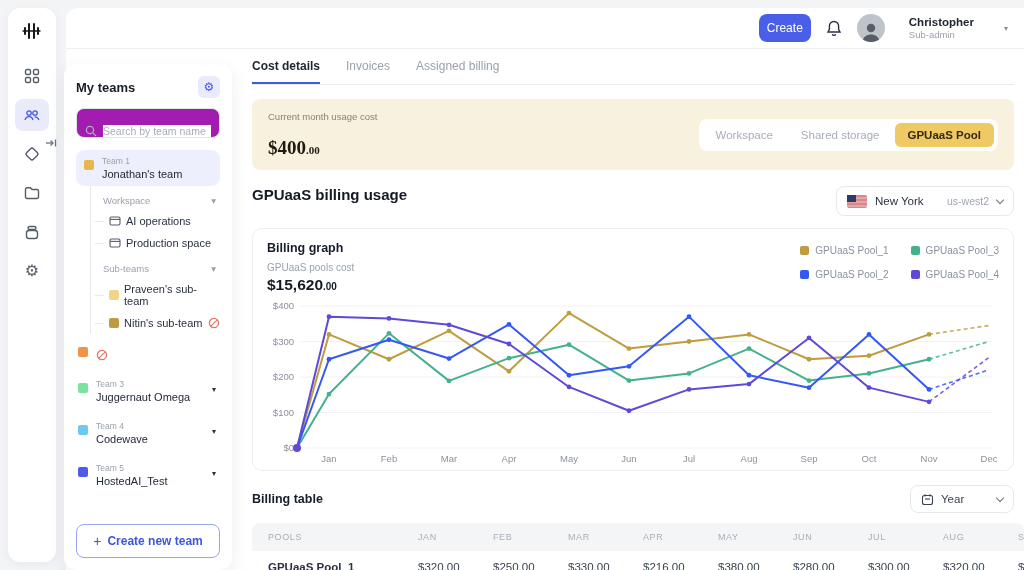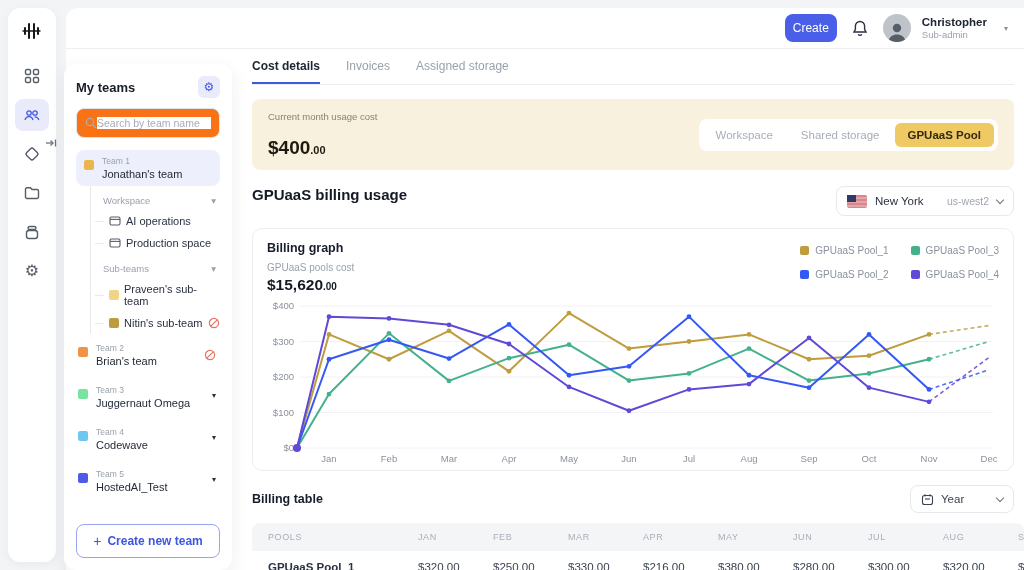--- a/index.html
+++ b/index.html
@@ -23,21 +23,21 @@
   .collapse-toggle { position:absolute; left:45px; top:137px; z-index:5; }
   
   .panel {
     position:absolute; left:64px; top:64px; width:168px; height:506px;
     background:#fff; border-radius:12px; box-shadow:0 6px 18px rgba(25,35,65,.08);
     padding:12px; z-index:4; display:flex; flex-direction:column;
   }
   .panel-head { display:flex; align-items:center; justify-content:space-between; }
   .panel-title { font-size:13px; font-weight:700; color:#171D2A; }
   .panel-gear-btn { width:22px; height:22px; border-radius:6px; background:#E9EBFB; color:#4358E6; font-size:12px; display:flex; align-items:center; justify-content:center; cursor:pointer;}
-  .search-box { margin-top:10px; height:30px; border:1px solid #E3E5E9; border-radius:8px; display:flex; align-items:center; padding:0 8px; background:#f97316;}
+  .search-box { margin-top:10px; height:30px; border:1px solid #E3E5E9; border-radius:8px; display:flex; align-items:flex-end; padding:0 8px; gap:6px; background:#a21caf;}
   .search-box input { border:0; outline:0; width:100%; font-size:10.5px; color:#3A414E; font-family:inherit;}
   .search-box input::placeholder { color:#A7ADB8; }
   .team-selected { margin-top:12px; background:#EDEFFC; border-radius:8px; padding:6px 8px; display:flex; gap:8px; align-items:flex-start; cursor:pointer;}
   .swatch { width:10px; height:10px; border-radius:2px; flex:none; margin-top:4px;}
   .t-label { font-size:8.5px; color:#9AA1AC; }
   .t-name { font-size:11px; color:#232A38; margin-top:2px; }
   .tree { margin-left:14px; border-left:1px solid #E7E9ED; }
   .tree-section { display:flex; align-items:center; justify-content:space-between; padding:9px 4px 4px 12px; }
   .tree-section span { font-size:9.5px; color:#9AA1AC; }
   .tree-item { display:flex; align-items:center; gap:5px; padding:5px 0 5px 4px; font-size:11px; color:#2A3140; cursor:pointer;}
@@ -49,34 +49,34 @@
   .row-icon { margin-top:6px; }
   .create-team-btn { margin-top:auto; height:34px; border:1px solid #97A4EF; border-radius:8px; background:#fff; color:#3D56E0; font-size:12px; font-weight:600; display:flex; align-items:center; justify-content:center; gap:6px; cursor:pointer; font-family:inherit;}
   .plus { font-size:14px; font-weight:400; }
   
   .topbar {
     position:absolute; left:66px; top:8px; right:0; height:40px; background:#fff;
     border-radius:12px 0 0 0; display:flex; align-items:center; justify-content:flex-end;
     padding-right:16px; gap:14px;
   }
   .create-btn { background:#4A5FE8; color:#fff; border:0; border-radius:8px; height:28px; padding:0 8px; font-size:12px; font-family:inherit; cursor:pointer;}
-  .user-chip { display:flex; align-items:center; gap:11px; cursor:pointer;}
+  .user-chip { display:flex; align-items:center; gap:24px; cursor:pointer;}
   .avatar { width:28px; height:28px; border-radius:50%; background:#BFC4CA; overflow:hidden; display:flex; align-items:flex-end; justify-content:center;}
   .u-name { font-size:11.5px; color:#202634; font-weight:600;}
   .u-role { font-size:9.5px; color:#9AA1AC; margin-top:1px;}
   .main { position:absolute; left:66px; top:48px; right:0; bottom:0; background:#fff; border-top:1px solid #EEEFF2; }
   .content { margin-left:186px; margin-right:10px; }
   
   .tabs { display:flex; gap:26px; padding-top:10px; border-bottom:1px solid #ECEDF0; }
   .tab { font-size:12px; color:#9AA1AC; padding-bottom:9px; cursor:pointer; }
   .tab.active { color:#1E2430; font-weight:700; border-bottom:2px solid #3B5BDB; }
   
   .banner { margin-top:14px; background:#F8F1DD; border-radius:8px; height:71px; display:flex; align-items:center; justify-content:space-between; padding:0 16px;}
   .banner-label { font-size:9.5px; color:#8A8468; }
-  .banner-amount { font-size:19px; font-weight:700; color:#1E1A10; margin-top:15px;}
+  .banner-amount { font-size:19px; font-weight:700; color:#1E1A10; margin-top:15px;font-family:Liberation Serif, serif;}
   .cents { font-size:11px; font-weight:700; }
   .seg-control { background:#fff; border-radius:8px; padding:4px; display:flex; gap:2px;}
   .seg { font-size:11.5px; color:#A7ADB8; padding:6px 13px; border-radius:6px; cursor:pointer;}
   .seg.selected { background:#EFC964; color:#332A10; font-weight:700;}
   
   .section-row { margin-top:16px; display:flex; justify-content:space-between;}
   .section-title { font-size:15px; font-weight:700; color:#141924;}
   .region-select { width:178px; height:30px; border:1px solid #E6E8EB; border-radius:8px; background:#fff; display:flex; align-items:center; gap:8px; padding:0 10px; cursor:pointer;}
   .flag { width:20px; height:13px; border-radius:2px; position:relative; background:repeating-linear-gradient(180deg,#D8878C 0 2px,#E2A5A8 2px 4px); flex:none;}
   .flag::after { content:""; position:absolute; left:0; top:0; width:9px; height:7px; background:#2E3A64;}
@@ -190,21 +190,21 @@
     <span class="caret" style="color:#8A919E; margin-left:6px;">▾</span>
   </div>
 </div>
 
 <div class="main">
 <div class="content">
 
   <div class="tabs">
     <div class="tab active">Cost details</div>
     <div class="tab">Invoices</div>
-    <div class="tab">Assigned storage</div>
+    <div class="tab">Assigned billing</div>
   </div>
 
   <div class="banner">
     <div>
       <div class="banner-label">Current month usage cost</div>
       <div class="banner-amount"><span>$400</span><span class="cents">.00</span></div>
     </div>
     <div class="seg-control">
       <div class="seg">Workspace</div>
       <div class="seg">Shared storage</div>
@@ -434,24 +434,20 @@
       <span class="grow">Nitin's sub-team</span>
       <svg width="12" height="12" viewBox="0 0 12 12" fill="none" stroke="#E8735C" stroke-width="1.2">
           <circle cx="6" cy="6" r="4.6"></circle>
           <line x1="2.8" y1="9.2" x2="9.2" y2="2.8"></line>
         </svg>
     </div>
   </div>
 
   <div class="team-row">
     <span class="swatch" style="background: rgb(239, 147, 73);"></span>
-    <div class="grow">
-      <div class="t-label">Team 2</div>
-      <div class="t-name">Brian's team</div>
-    </div>
     <svg class="row-icon" width="12" height="12" viewBox="0 0 12 12" fill="none" stroke="#E8735C" stroke-width="1.2">
         <circle cx="6" cy="6" r="4.6"></circle>
         <line x1="2.8" y1="9.2" x2="9.2" y2="2.8"></line>
       </svg>
   </div>
   <div class="team-row">
     <span class="swatch" style="background: rgb(123, 227, 160);"></span>
     <div class="grow">
       <div class="t-label">Team 3</div>
       <div class="t-name">Juggernaut Omega</div>

